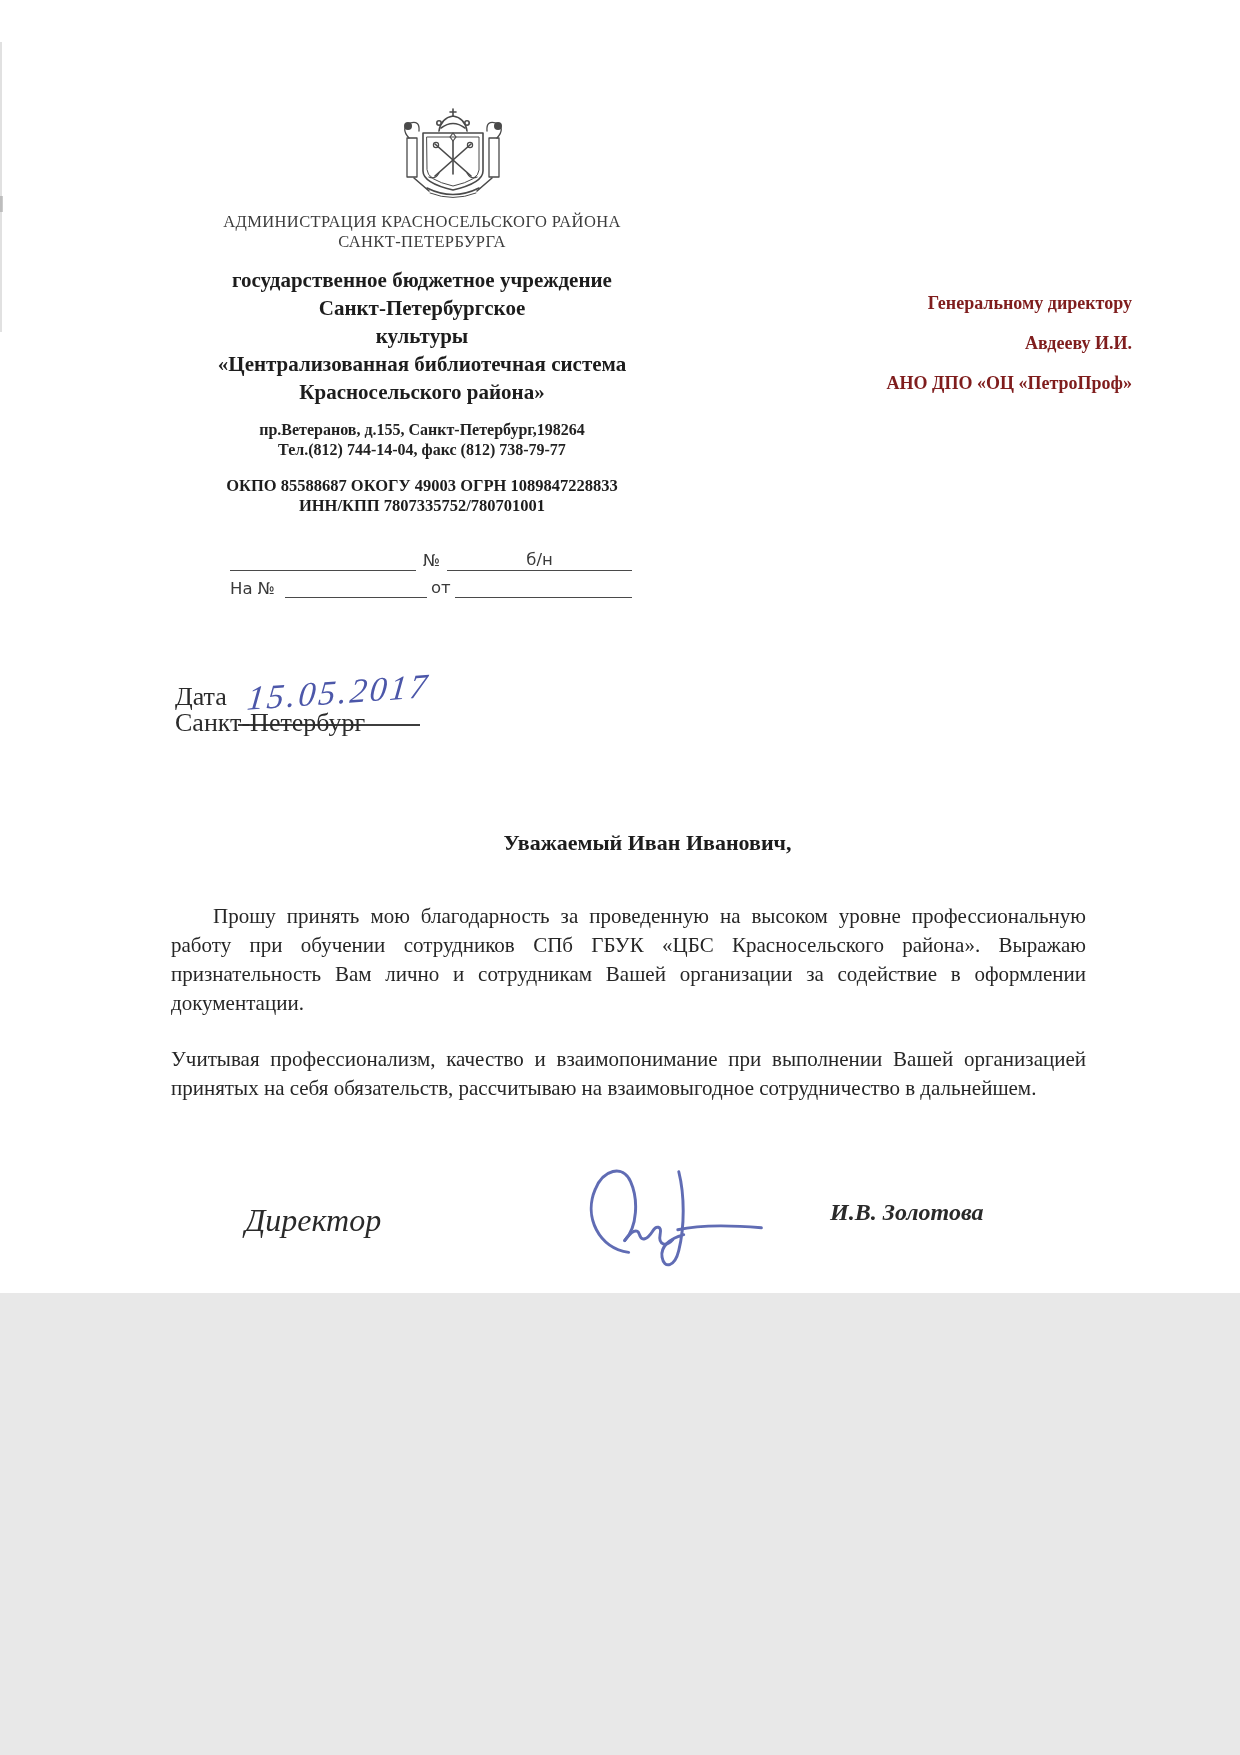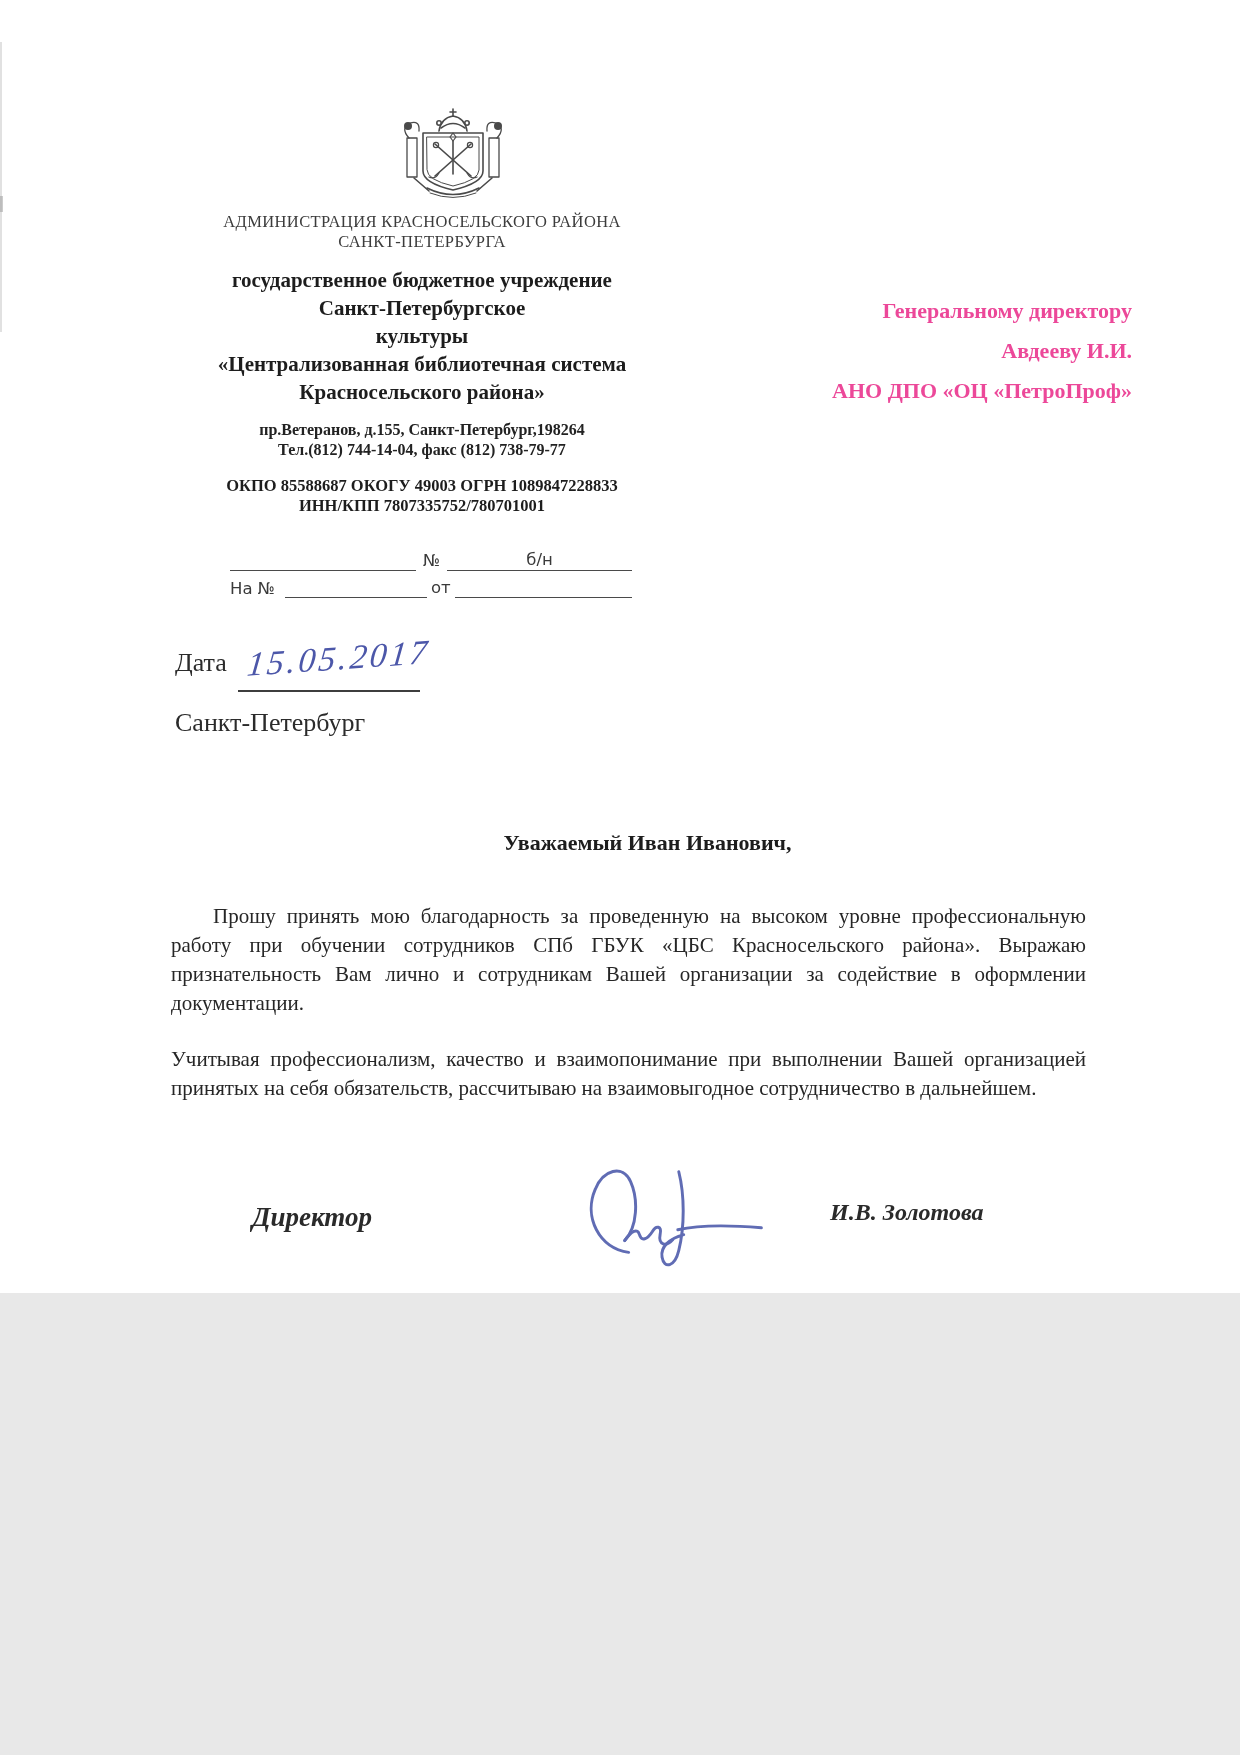--- a/index.html
+++ b/index.html
@@ -41,27 +41,27 @@
   .u-line{border-bottom:1.6px solid #4a4a4a;height:20px;display:inline-block;}
   .u1a{width:186px;}
   .num-sign{margin:0 7px 1px 7px;}
   .u1b{flex:1;text-align:center;}
   .u2a{width:142px;margin-left:10px;}
   .ot-sign{margin:0 4px 1px 4px;}
   .u2b{flex:1;}
 
   
   .addressee{
-    position:absolute;right:108px;top:291px;
-    text-align:right;font-weight:bold;color:#ec4899;
-    font-size:22px;line-height:40px;
-  }
-
-  
-  .date-row{position:absolute;left:175px;top:648px;font-size:26px;color:#2b2b2b;}
+    position:absolute;right:108px;top:283px;
+    text-align:right;font-weight:bold;color:#7f1d1d;
+    font-size:18px;line-height:40px;
+  }
+
+  
+  .date-row{position:absolute;left:175px;top:682px;font-size:26px;color:#2b2b2b;}
   .date-label{display:inline-block;}
   .date-underline{position:absolute;left:63px;top:42px;width:182px;border-bottom:2px solid #3d3d3d;}
   .date-hand{
     position:absolute;left:72px;top:-12px;width:280px;
     font-style:italic;font-size:34px;letter-spacing:3px;
     color:#4c57a9;
     transform:rotate(-4deg) skewX(-10deg);
     white-space:nowrap;
   }
   .city-line{position:absolute;left:175px;top:708px;font-size:26px;color:#2b2b2b;}
@@ -73,21 +73,21 @@
   }
   .body-text{
     position:absolute;left:155px;top:886px;width:947px;
     font-size:21px;line-height:29px;text-align:justify;color:#262626;
   }
   .body-text p{margin:16px;}
   .body-text p.p1{text-indent:42px;}
   .body-text p.p2{margin-top:27px;text-indent:0;}
 
   
-  .sig-title{position:absolute;left:252px;top:1202px;font-size:27px;font-weight:bold;font-style:italic;color:#2a2a2a;}
+  .sig-title{position:absolute;left:245px;top:1202px;font-size:32px;font-weight:normal;font-style:italic;color:#2a2a2a;}
   .sig-name{position:absolute;left:830px;top:1199px;font-size:24px;font-weight:bold;font-style:italic;color:#2a2a2a;}
   .sig-scribble{position:absolute;left:566px;top:1156px;width:200px;height:118px;}
 </style>
 </head>
 <body>
 
 <div id="page">
 
   <div class="scan-streak"></div>
   <div class="scan-speck"></div>

